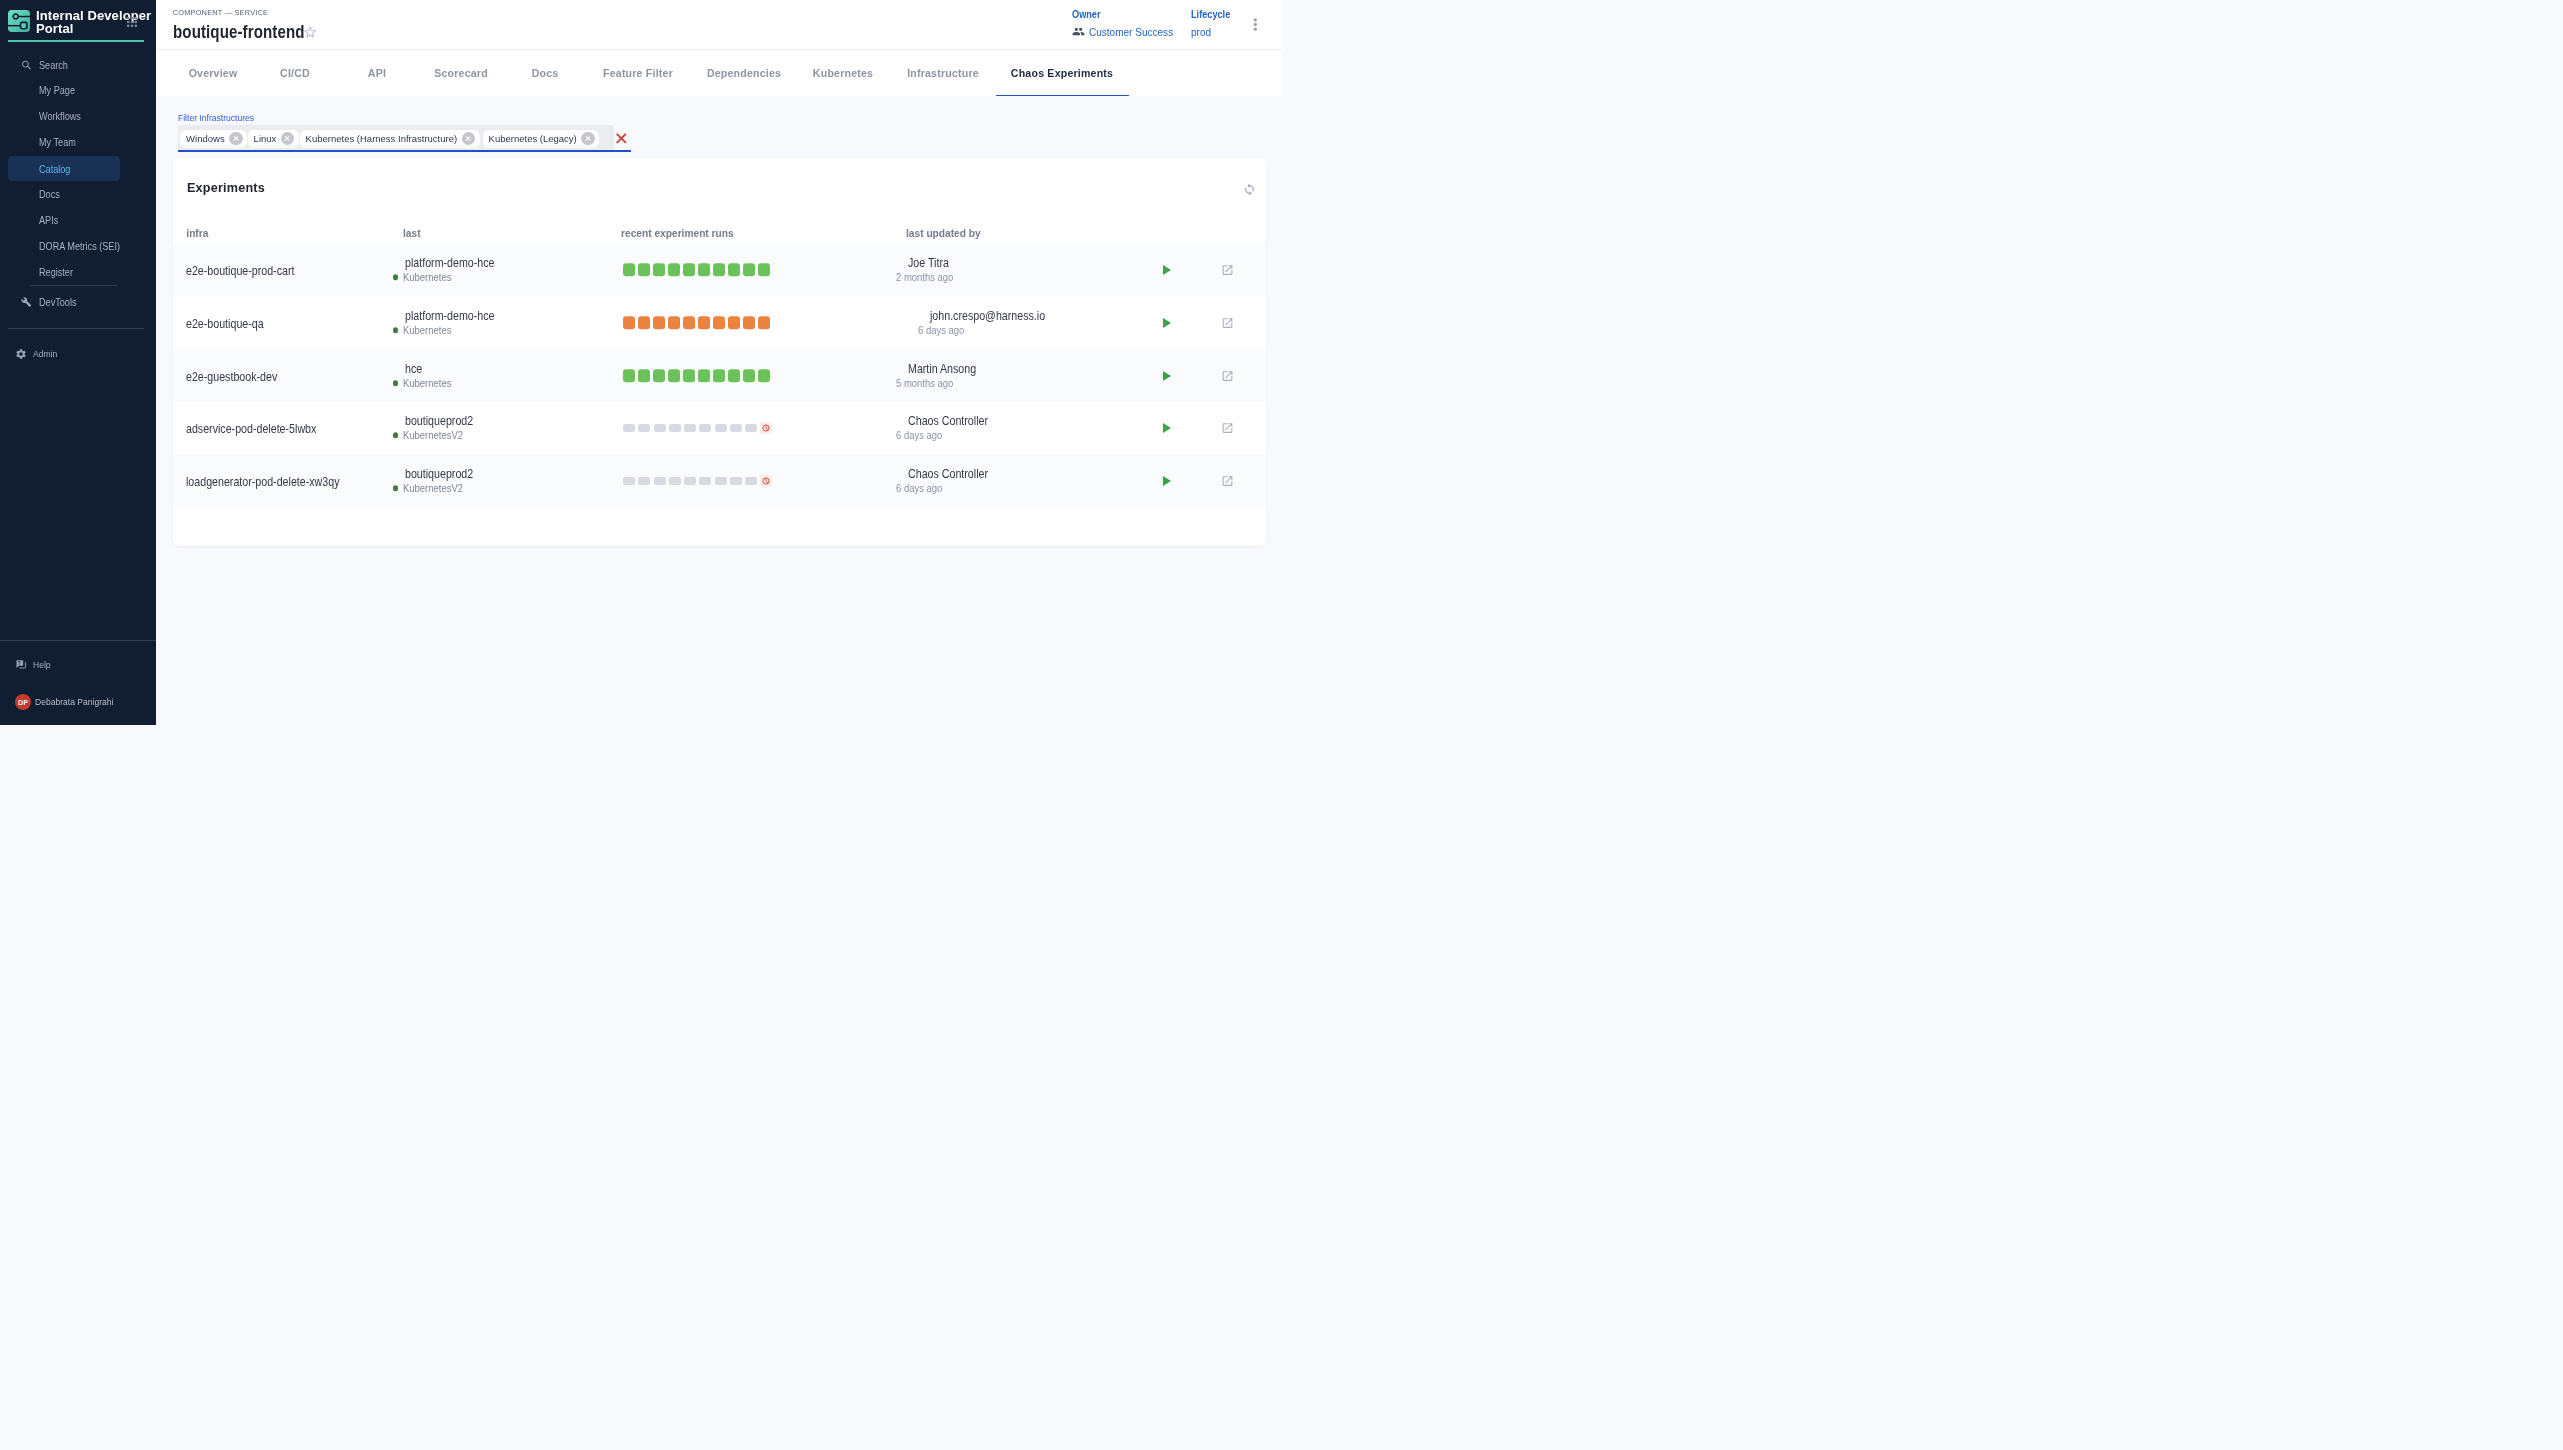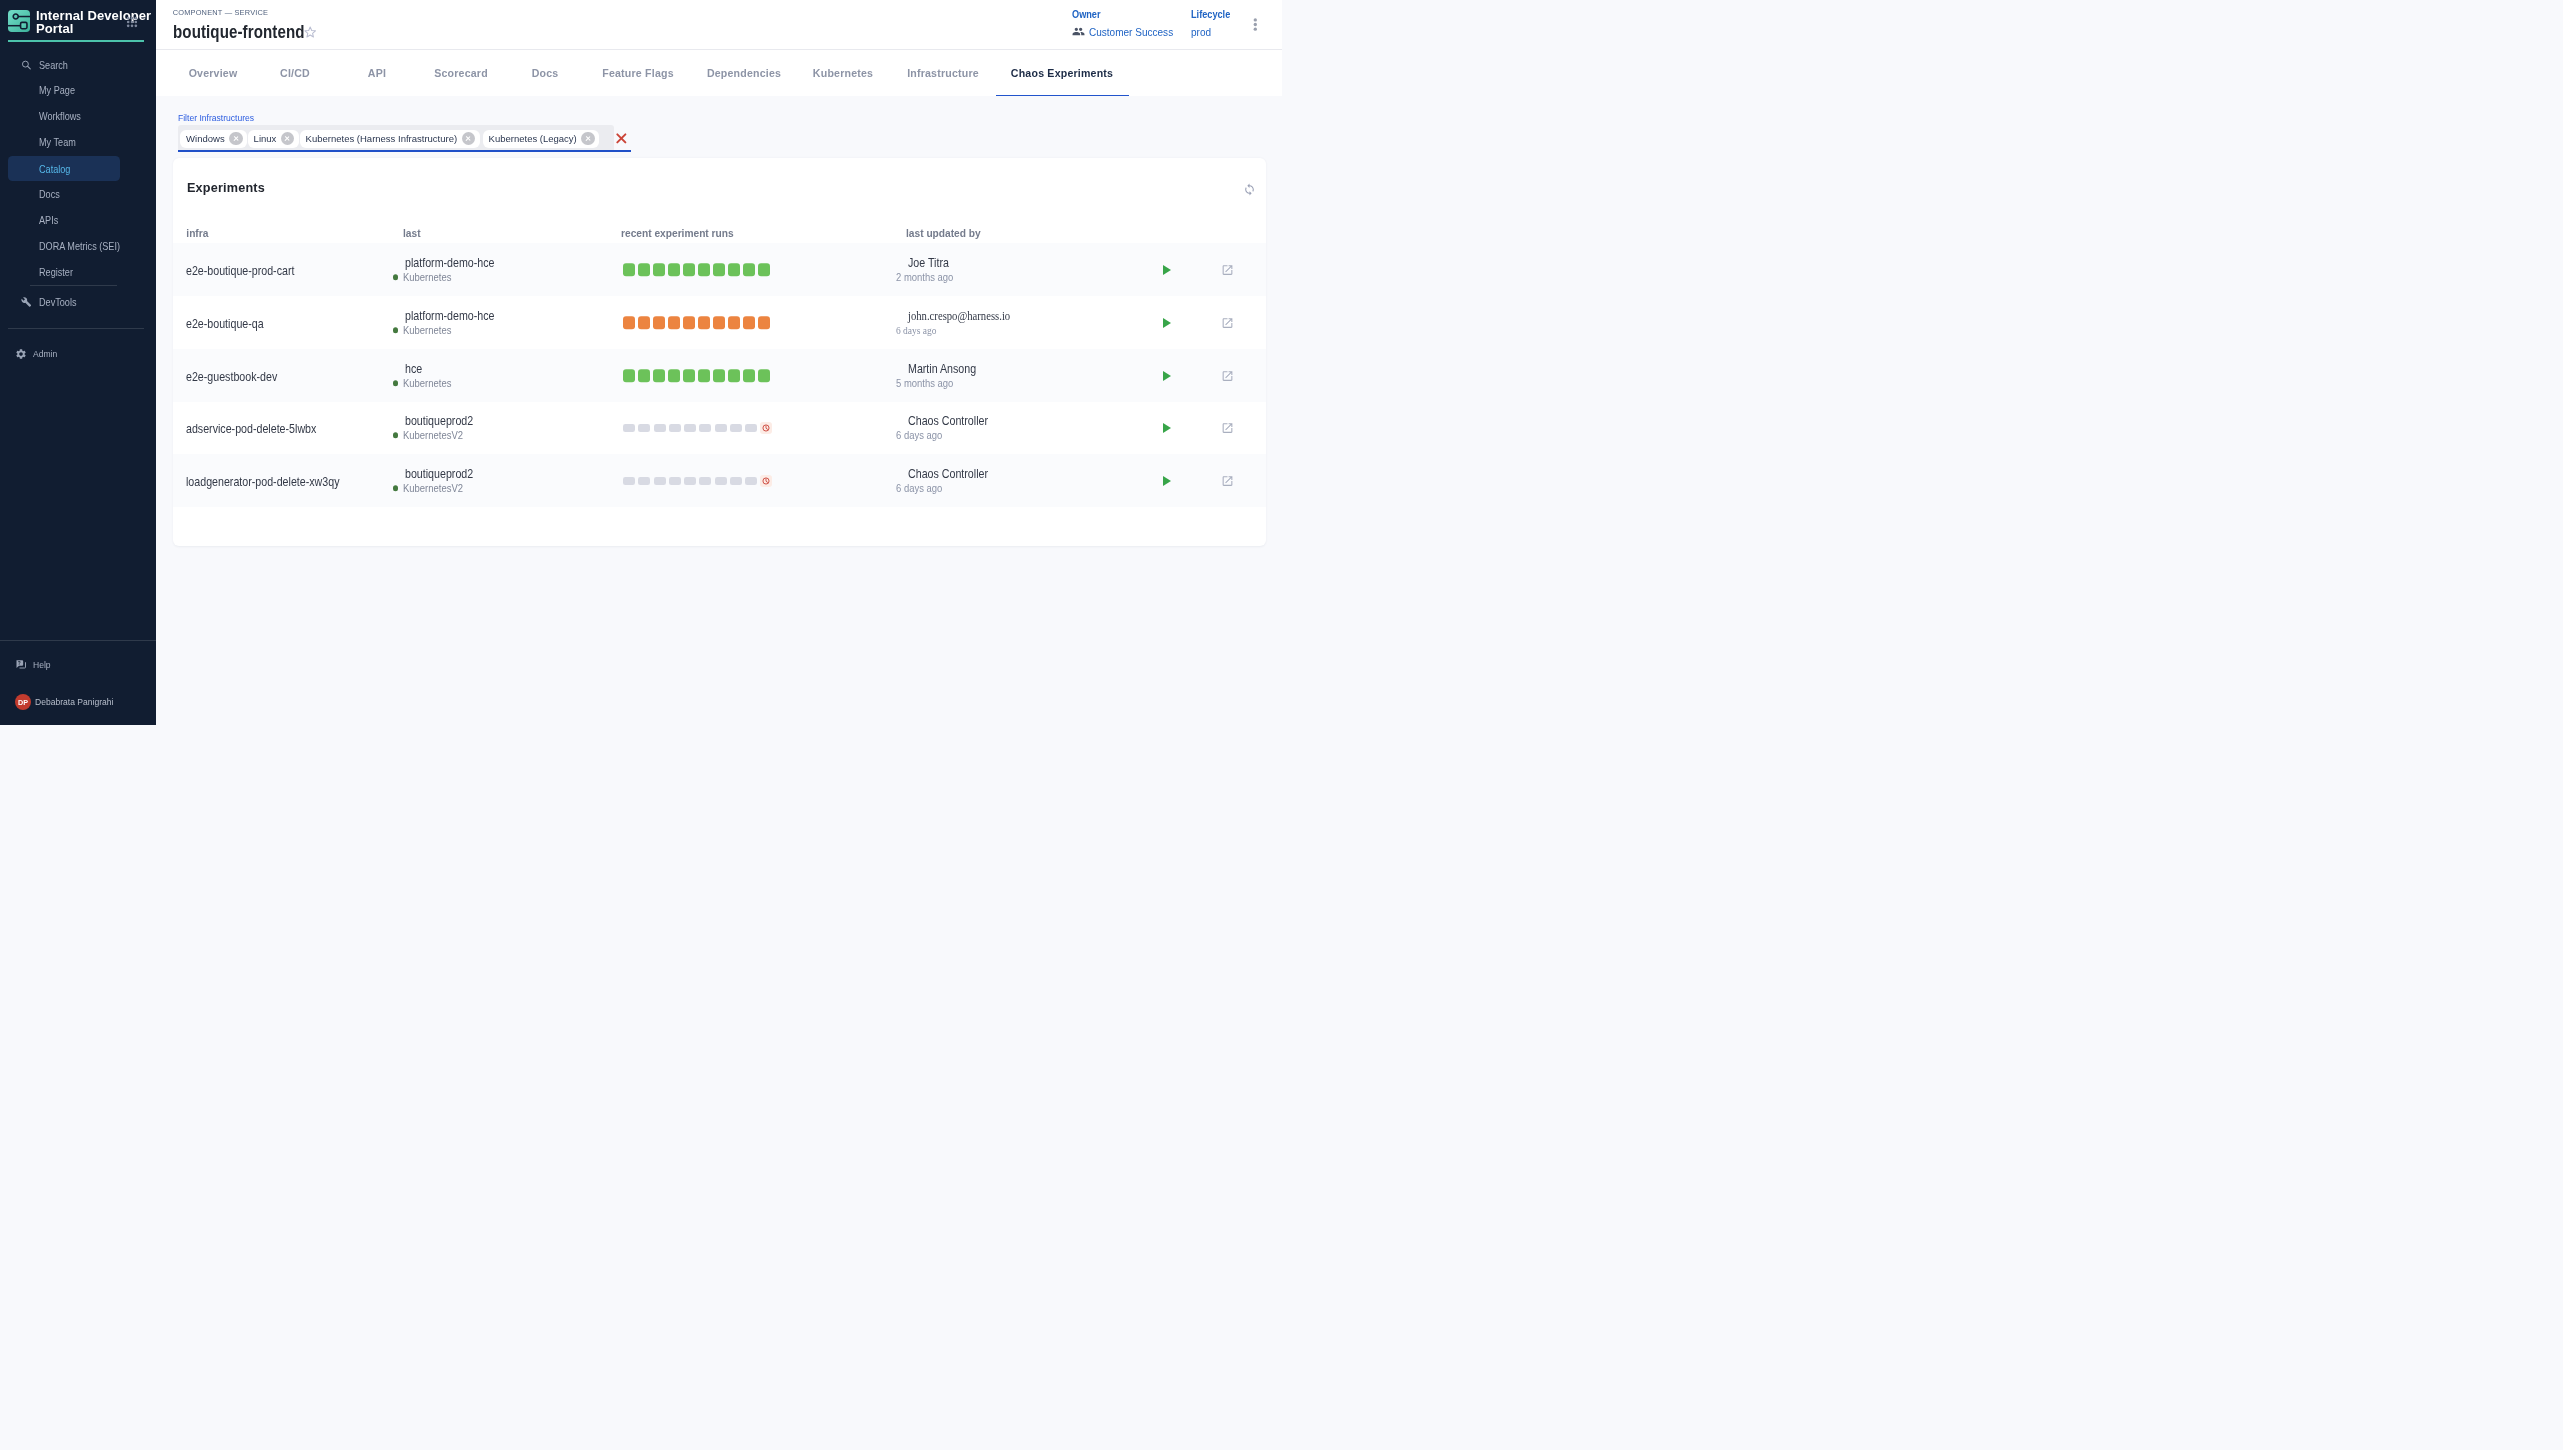--- a/index.html
+++ b/index.html
@@ -210,21 +210,21 @@
         </g>
       </svg>
   </div>
 
   <div class="tabs">
     <div class="tab" style="left:57px;">Overview</div>
     <div class="tab" style="left:139px;">CI/CD</div>
     <div class="tab" style="left:221px;">API</div>
     <div class="tab" style="left:305px;">Scorecard</div>
     <div class="tab" style="left:389px;">Docs</div>
-    <div class="tab" style="left:482px;">Feature Flags</div>
+    <div class="tab" style="left:482px;">Feature Filter</div>
     <div class="tab" style="left:588px;">Dependencies</div>
     <div class="tab" style="left:687px;">Kubernetes</div>
     <div class="tab" style="left:787px;">Infrastructure</div>
     <div class="tab active" style="left:906px;">Chaos Experiments</div>
     <div class="tab-underline"></div>
   </div>
 
   <div class="main">
     <div class="f-label">Filter Infrastructures</div>
     <div class="f-input">
@@ -299,21 +299,21 @@
             <div class="sq or"></div>
             <div class="sq or"></div>
             <div class="sq or"></div>
             <div class="sq or"></div>
             <div class="sq or"></div>
             <div class="sq or"></div>
             <div class="sq or"></div>
             <div class="sq or"></div>
             <div class="sq or"></div>
         </div>
-        <div class="cell2" style="left:735px;font-family:Liberation Serif, serif;">
+        <div class="cell2" style="left:757px;">
           <div class="c2-l1">john.crespo@harness.io</div>
           <div class="c2-l2" style="color:#8b93a7;">
               <span class="t">6 days ago</span>
             </div>
         </div>
         <div class="play"></div>
         <svg class="openic" width="13" height="13" viewBox="0 0 24 24">
             <path d="M19 19H5V5h7V3H5c-1.11 0-2 .9-2 2v14c0 1.1.89 2 2 2h14c1.1 0 2-.9 2-2v-7h-2v7zM14 3v2h3.59l-9.83 9.83 1.41 1.41L19 6.41V10h2V3h-7z" fill="#a9afbf"></path>
           </svg>
       </div>

